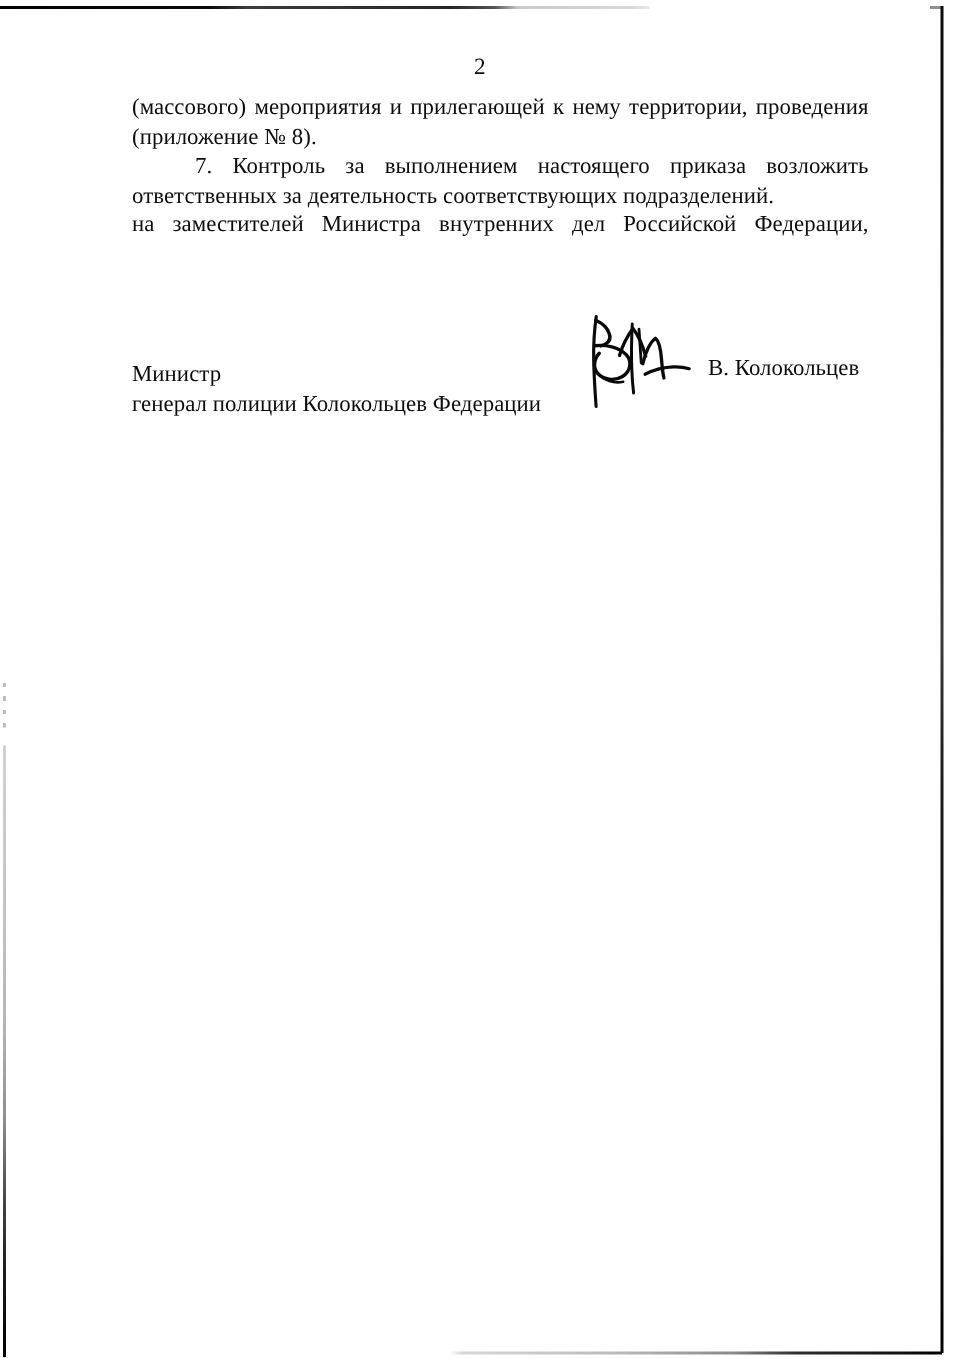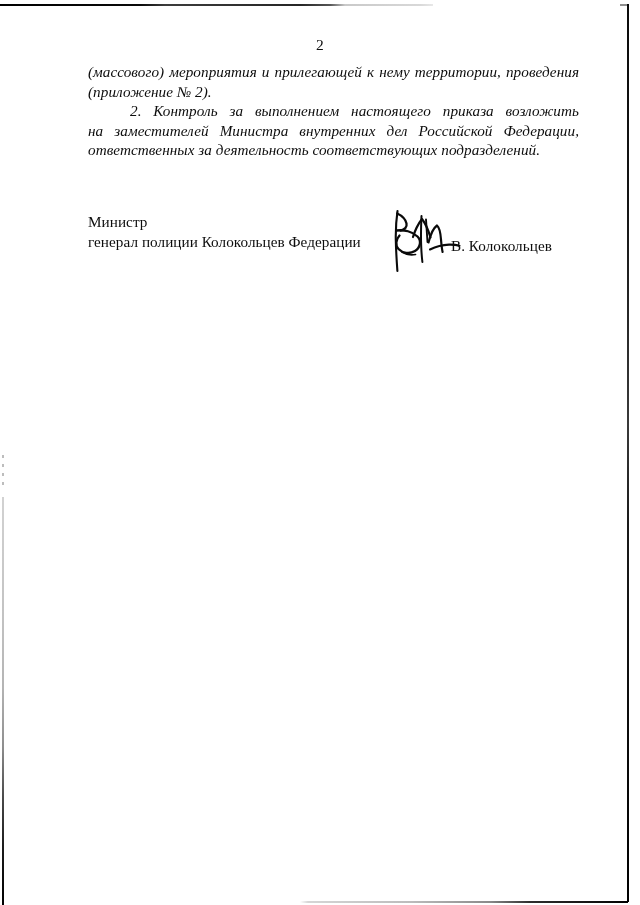--- a/index.html
+++ b/index.html
@@ -135,21 +135,20 @@
     width: 491px;
   }
 
   .para {
     margin: 0;
     font-size: 15.2px;
     line-height: 19.6px;
     text-align: justify;
     text-justify: inter-word;
     letter-spacing: 0.05px;
-    font-style: italic;
   }
 
   .para.indent {
     text-indent: 42px;
     margin-top: 0;
   }
 
   
   .line {
     display: block;
@@ -170,20 +169,21 @@
     position: absolute;
     top: 212px;
     left: 88px;
     width: 500px;
   }
 
   .sig-lines {
     font-size: 15.2px;
     line-height: 20px;
     letter-spacing: 0.05px;
+    margin-top: 28px;
   }
 
   .sig-lines .title-line {
     display: block;
     white-space: nowrap;
   }
 
   .signature-mark {
     position: absolute;
     top: -4px;
@@ -194,21 +194,21 @@
 
   .signature-mark svg {
     display: block;
     width: 84px;
     height: 66px;
   }
 
   .signer-name {
     position: absolute;
     top: 24px;
-    left: 363px;
+    left: 384px;
     font-size: 15.2px;
     line-height: 20px;
     white-space: nowrap;
     letter-spacing: 0.05px;
   }
 </style>
 </head>
 <body>
 
 <div class="page">
@@ -219,27 +219,27 @@
   <div class="scan-edge edge-left-dots"></div>
   <div class="scan-edge edge-left"></div>
   <div class="scan-edge edge-bottom"></div>
 
   <div class="page-number">2</div>
 
   <div class="body">
 
     <p class="para">
       <span class="line just">(массового) мероприятия и прилегающей к нему территории, проведения</span>
-      <span class="line last">(приложение № 2).</span>
+      <span class="line last">(приложение № 8).</span>
     </p>
 
     <p class="para indent">
-      <span class="line just" style="text-indent:42px;">2. Контроль за выполнением настоящего приказа возложить</span>
+      <span class="line just" style="text-indent:42px;">7. Контроль за выполнением настоящего приказа возложить</span>
+      <span class="line last" style="text-indent:0;">ответственных за деятельность соответствующих подразделений.</span>
       <span class="line just" style="text-indent:0;">на заместителей Министра внутренних дел Российской Федерации,</span>
-      <span class="line last" style="text-indent:0;">ответственных за деятельность соответствующих подразделений.</span>
     </p>
 
   </div>
 
   <div class="sig-block">
 
     <div class="sig-lines">
       <span class="title-line">Министр</span>
       <span class="title-line">генерал полиции Колокольцев Федерации</span>
     </div>

